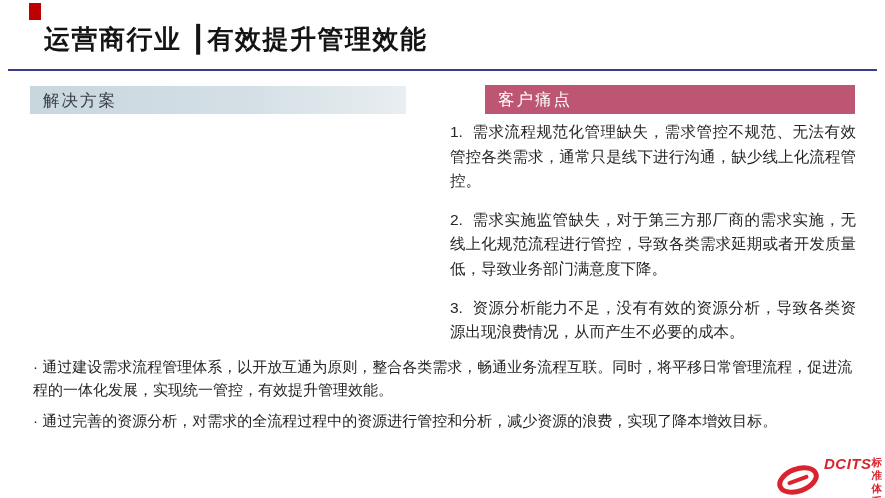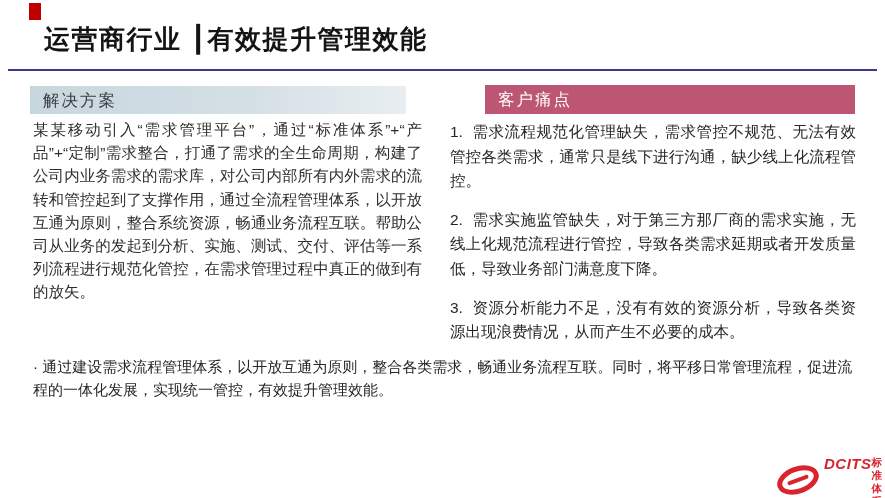--- a/index.html
+++ b/index.html
@@ -68,31 +68,31 @@
 
 <div class="slide">
 
   <div class="accent-bar"></div>
 
   <div class="page-title">运营商行业 ┃有效提升管理效能</div>
 
   <div class="title-divider"></div>
 
   <div class="bar gray" id="solution-bar">解决方案</div>
-  <div class="solution-body">某某移动引入“需求管理平台”，通过“标准体系”+“产品”+“定制”需求整合，打通了需求的全生命周期，构建了公司内业务需求的需求库，对公司内部所有内外需求的流转和管控起到了支撑作用，通过全流程管理体系，以开放互通为原则，整合系统资源，畅通业务流程互联。帮助公司从业务的发起到分析、实施、测试、交付、评估等一系列流程进行规范化管控，在需求管理过程中真正的做到有的放矢。</div>
 
   <div class="bar" id="pain-bar">客户痛点</div>
   <div class="pain-body">
     <p>1.&nbsp;&nbsp;需求流程规范化管理缺失，需求管控不规范、无法有效管控各类需求，通常只是线下进行沟通，缺少线上化流程管控。</p>
     <p>2.&nbsp;&nbsp;需求实施监管缺失，对于第三方那厂商的需求实施，无线上化规范流程进行管控，导致各类需求延期或者开发质量低，导致业务部门满意度下降。</p>
     <p>3.&nbsp;&nbsp;资源分析能力不足，没有有效的资源分析，导致各类资源出现浪费情况，从而产生不必要的成本。</p>
   </div>
 
   <div class="benefit-body">
     <p>·&nbsp;通过建设需求流程管理体系，以开放互通为原则，整合各类需求，畅通业务流程互联。同时，将平移日常管理流程，促进流程的一体化发展，实现统一管控，有效提升管理效能。</p>
+    <p>·&nbsp;通过完善的资源分析，对需求的全流程过程中的资源进行管控和分析，减少资源的浪费，实现了降本增效目标。</p>
   </div>
 
   <div class="logo">
     <span class="logo-mark">
       <svg width="46" height="36" viewBox="0 0 46 36" aria-hidden="true">
         <g transform="rotate(-20 23 18)" stroke="#D9232E" fill="none" stroke-linecap="round">
           <ellipse cx="23" cy="18" rx="19" ry="11" stroke-width="5"></ellipse>
           <path d="M14 18 H32" stroke-width="4"></path>
         </g>
       </svg>

